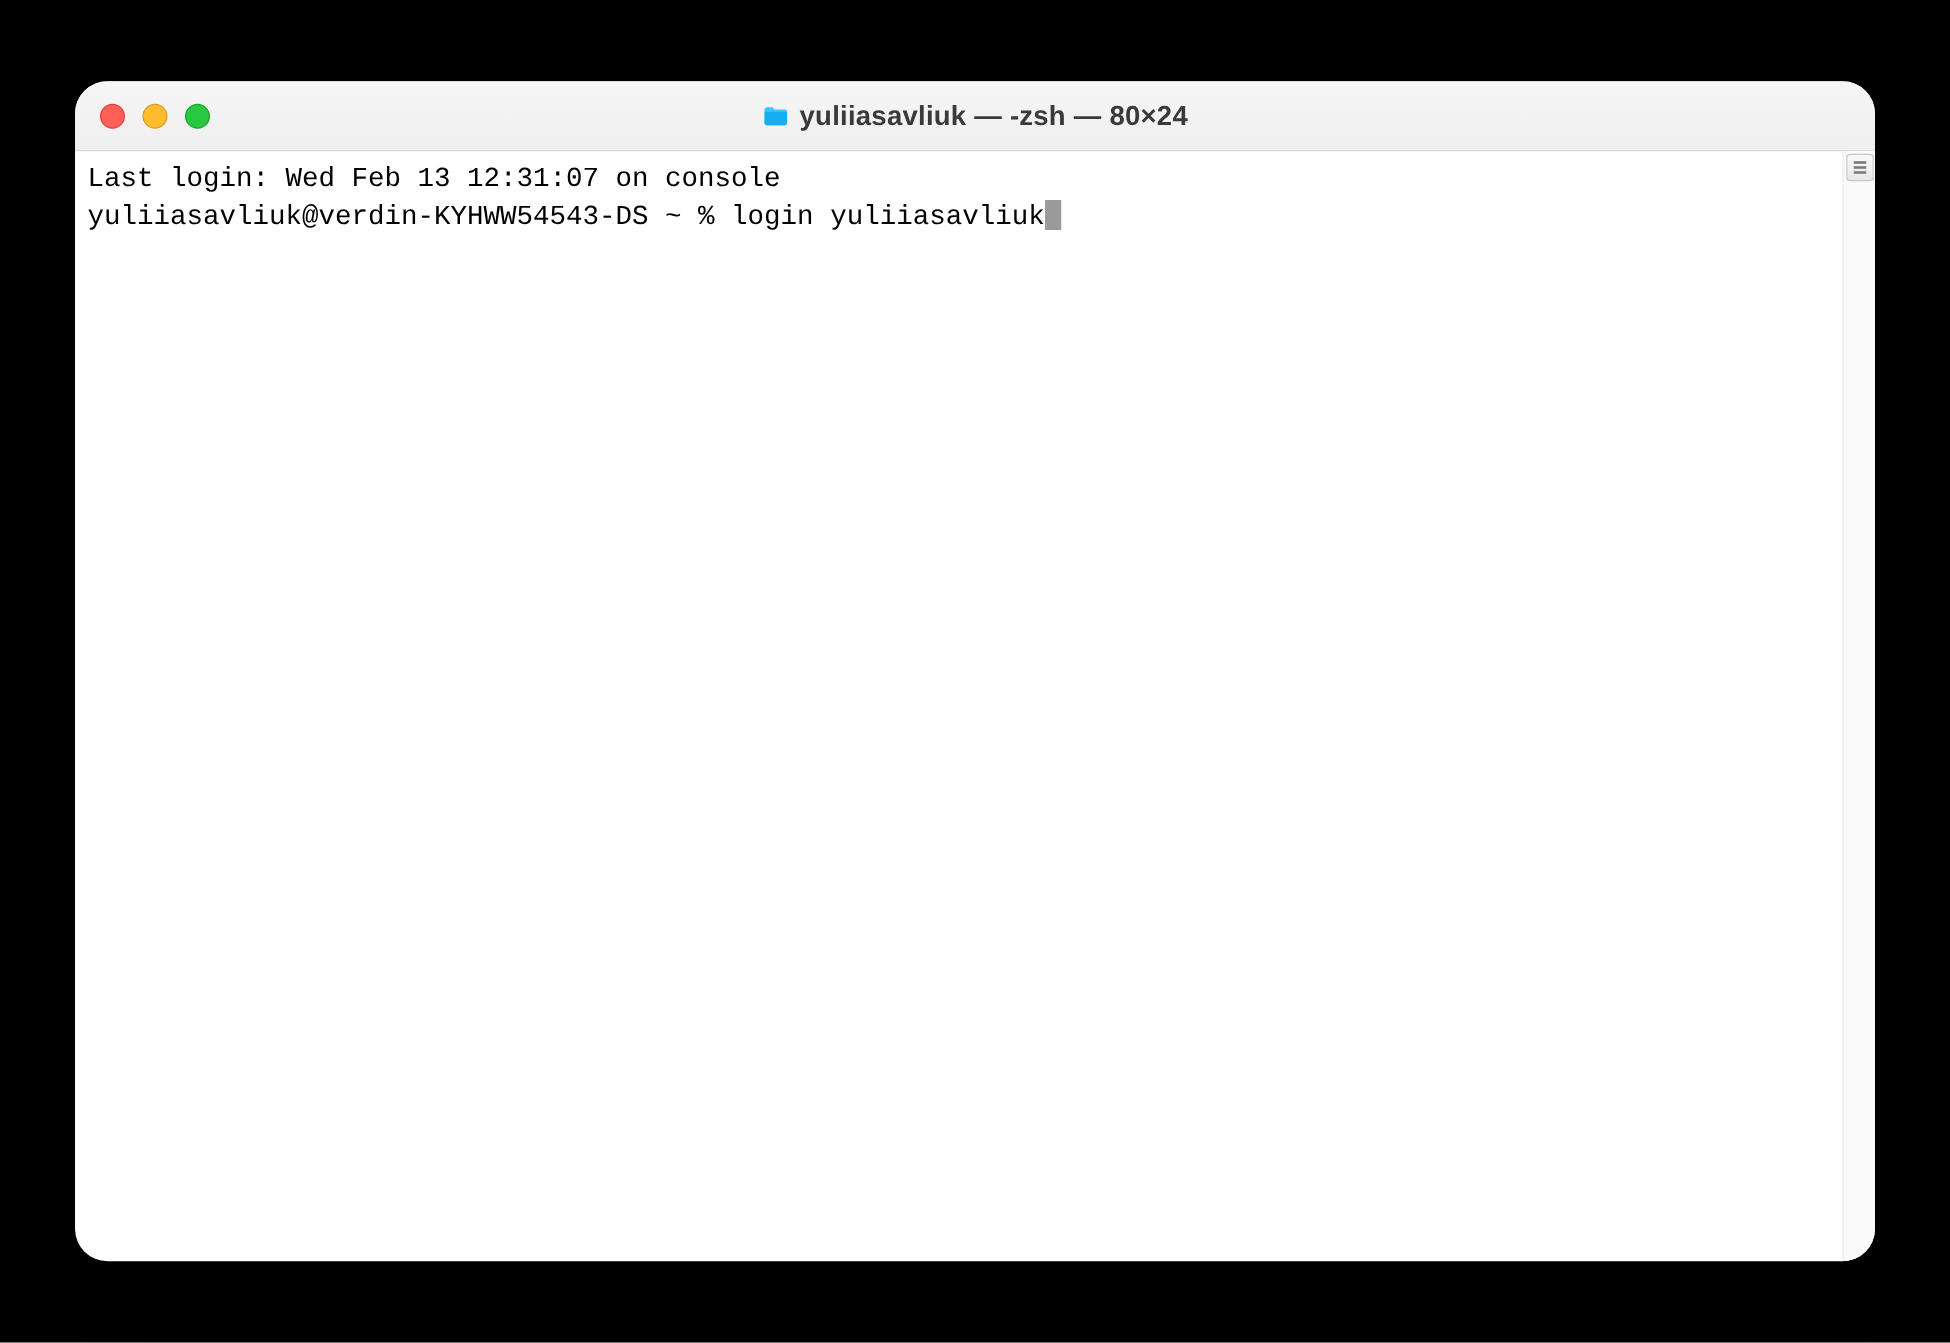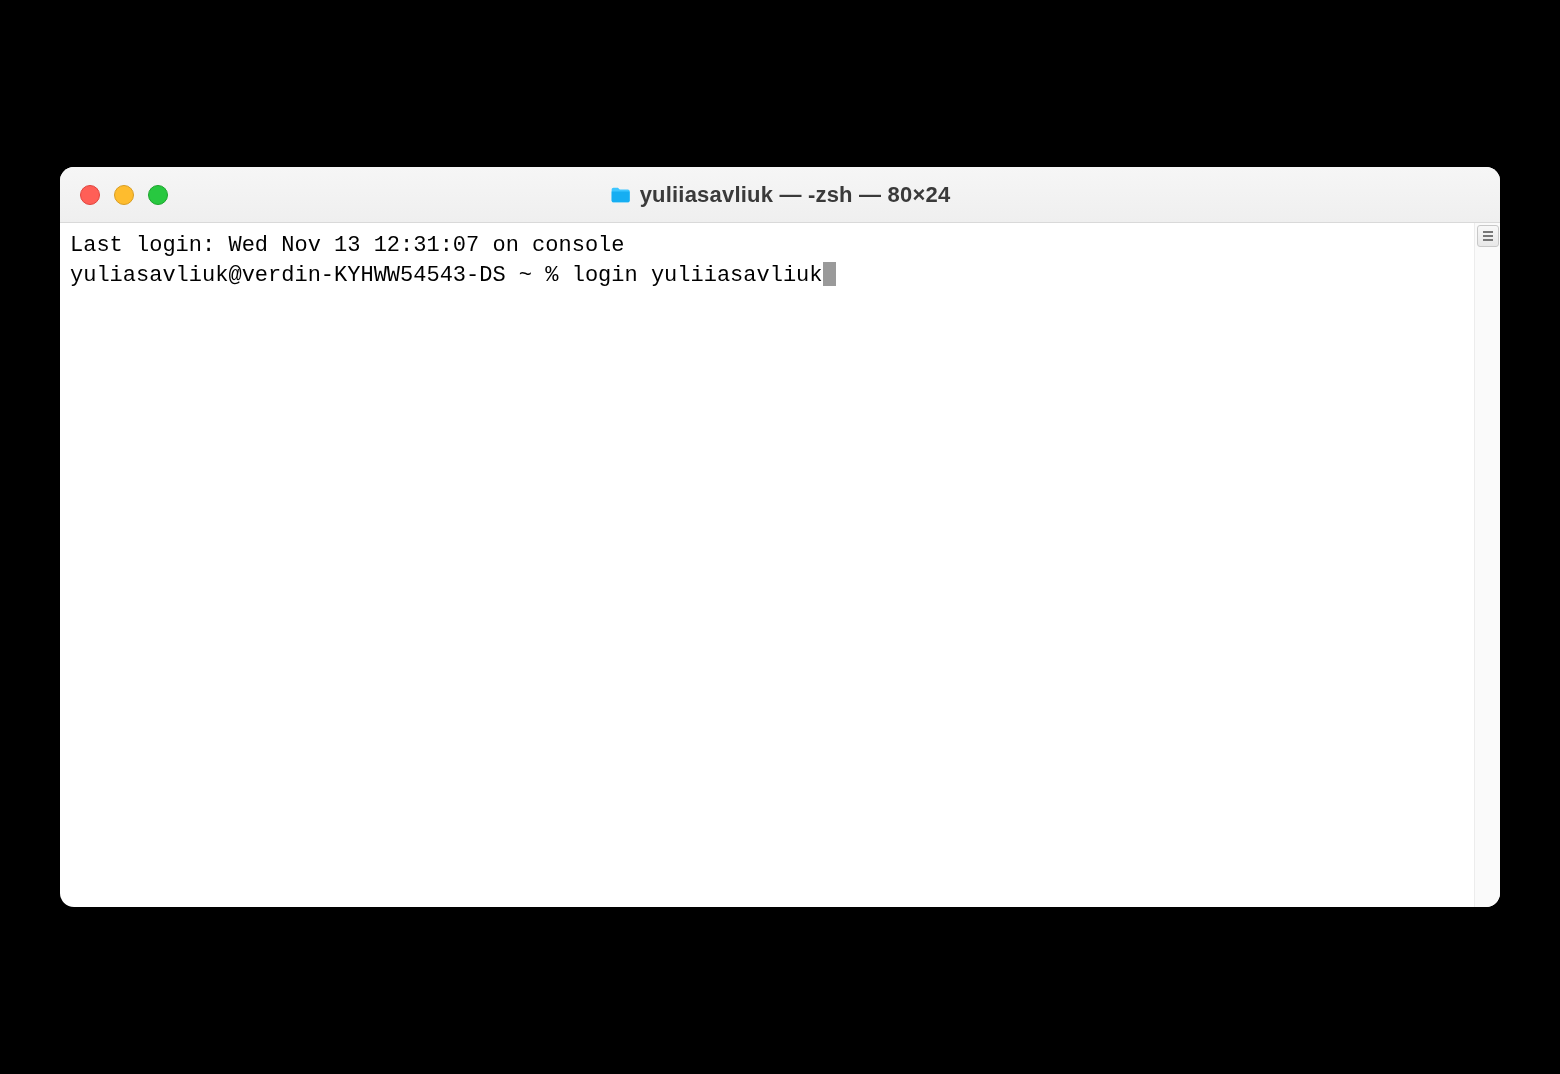--- a/index.html
+++ b/index.html
@@ -11,23 +11,23 @@
       background: #000;
       width: 1560px;
       height: 1074px;
       display: flex;
       align-items: center;
       justify-content: center;
       font-family: -apple-system, BlinkMacSystemFont, "Helvetica Neue", sans-serif;
     }
     .window {
       width: 1440px;
-      height: 740px;
+      height: 944px;
       background: #fff;
-      border-radius: 14px;
+      border-radius: 26px;
       box-shadow: 0 30px 90px rgba(0,0,0,0.6), 0 0 0 1px rgba(0,0,0,0.05);
       overflow: hidden;
       display: flex;
       flex-direction: column;
     }
     .titlebar {
       height: 56px;
       background: linear-gradient(#f6f6f6, #efefef);
       border-bottom: 1px solid #d9d9d9;
       display: flex;
@@ -131,19 +131,19 @@
       <span class="folder-icon">
         <svg viewBox="0 0 24 20" width="22" height="18">
           <path d="M2 4 C2 2.9 2.9 2 4 2 L9 2 L11 4 L20 4 C21.1 4 22 4.9 22 6 L22 16 C22 17.1 21.1 18 20 18 L4 18 C2.9 18 2 17.1 2 16 Z" fill="#3ec6ff"></path>
           <path d="M2 6 L22 6 L22 16 C22 17.1 21.1 18 20 18 L4 18 C2.9 18 2 17.1 2 16 Z" fill="#16aef2"></path>
         </svg>
       </span>
       <span class="window-title">yuliiasavliuk — -zsh — 80×24</span>
     </div>
   </div>
   <div class="content-wrap">
-    <div class="terminal-body"><span>Last login: Wed Nov 13 12:31:07 on console</span>
-<span class="prompt-line"><span>yuliasavliuk@verdin-KYHWW54543-DS ~ % </span><span>login yuliiasavliuk</span><span class="cursor-block"></span></span></div>
+    <div class="terminal-body"><span>Last login: Wed Feb 13 12:31:07 on console</span>
+<span class="prompt-line"><span>yuliiasavliuk@verdin-KYHWW54543-DS ~ % </span><span>login yuliiasavliuk</span><span class="cursor-block"></span></span></div>
     <div class="scroll-track">
       <div class="scroll-button"></div>
     </div>
   </div>
 </div>
 
 </body></html>

